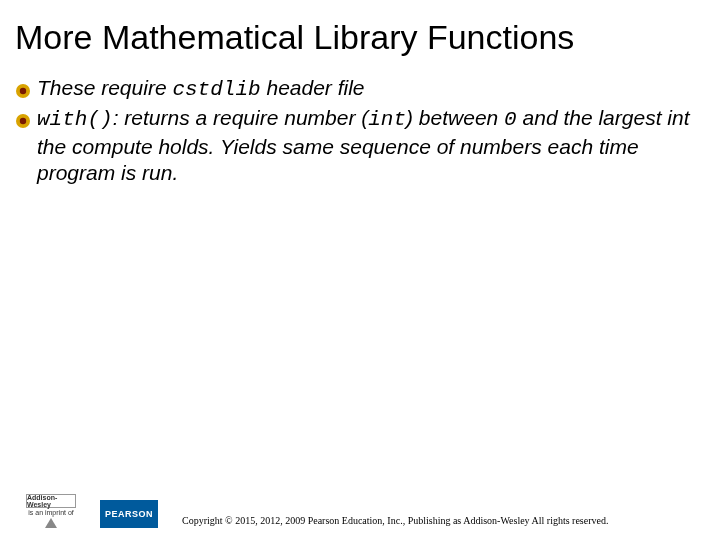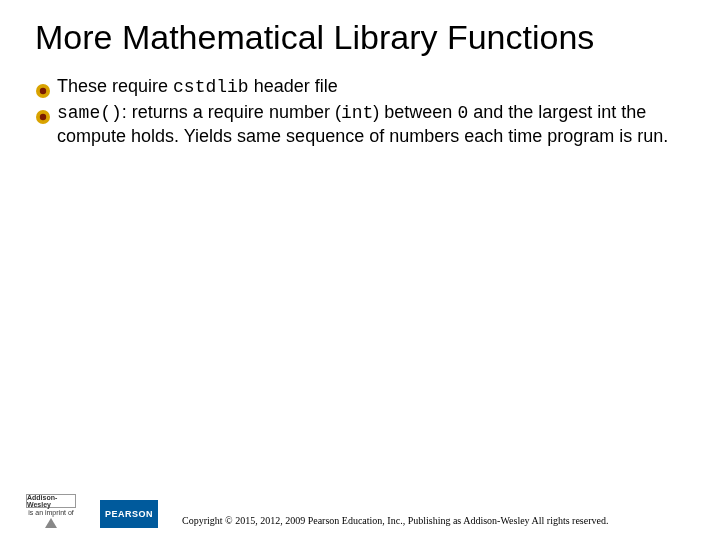--- a/index.html
+++ b/index.html
@@ -6,31 +6,32 @@
   body {
     width: 720px;
     height: 540px;
     background: #fff;
     font-family: Arial, Helvetica, sans-serif;
     color: #000;
     position: relative;
     overflow: hidden;
   }
   .slide {
-    padding: 18px 28px 0 35px;
+    padding: 18px 28px 0 15px;
   }
   .title {
     font-size: 34px;
     font-weight: 400;
     line-height: 1.15;
     margin-bottom: 18px;
   }
   .body {
-    font-size: 18px;
+    font-size: 21px;
     line-height: 1.25;
+    font-style: italic;
   }
   .bullet {
     display: flex;
     align-items: flex-start;
     margin-bottom: 2px;
   }
   .bullet-icon {
     flex: 0 0 auto;
     width: 16px;
     height: 16px;
@@ -120,21 +121,21 @@
     </div>
 
     <div class="bullet">
       <span class="bullet-icon">
         <svg viewBox="0 0 16 16" width="16" height="16">
           <circle cx="8" cy="8" r="7" fill="#d9a300"></circle>
           <circle cx="8" cy="8" r="3.2" fill="#7a1a00"></circle>
         </svg>
       </span>
       <span class="bullet-text">
-        <span class="code">same()</span><span>: returns a require number (</span><span class="code">int</span><span>) between </span><span class="code">0</span><span> and the largest int the compute holds. Yields same sequence of numbers each time program is run.</span>
+        <span class="code">with()</span><span>: returns a require number (</span><span class="code">int</span><span>) between </span><span class="code">0</span><span> and the largest int the compute holds. Yields same sequence of numbers each time program is run.</span>
       </span>
     </div>
 
 
   </div>
 </div>
 
 <div class="footer">
   <div class="aw-block">
     <div class="aw-logo">Addison-Wesley</div>

